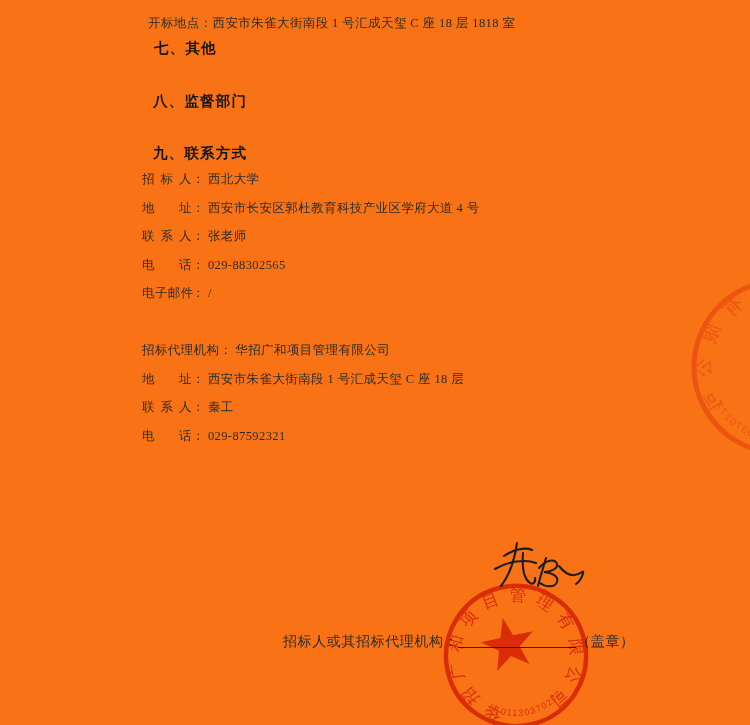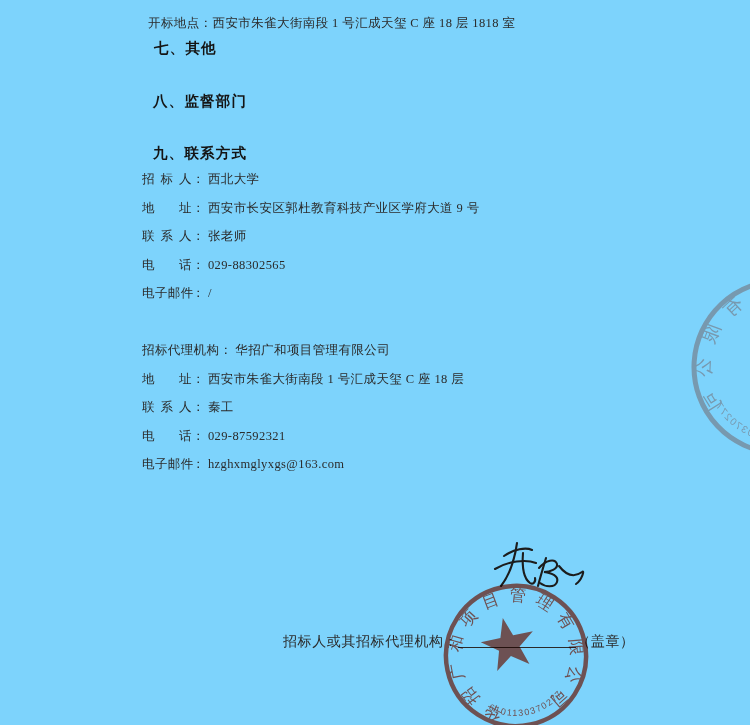--- a/index.html
+++ b/index.html
@@ -1,17 +1,17 @@
 <!DOCTYPE html>
 <html><head>
 <meta charset="utf-8">
 <style>
   html,body{margin:0;padding:0;background:#ffffff;}
   #page{
-    position:relative;width:750px;height:725px;background:#7dd3fc;
+    position:relative;width:750px;height:725px;background:#f97316;
     overflow:hidden;font-family:"Liberation Serif", serif;color:#2b2b2b;
   }
   .t{position:absolute;white-space:nowrap;font-size:12.5px;letter-spacing:.4px;line-height:1.2;}
   .h{font-weight:bold;font-size:14.5px;color:#141414;letter-spacing:1.2px;margin-left:26px;}
   .big{font-size:14px;letter-spacing:.6px;}
   .row .lbl{display:inline-block;width:50px;text-align:justify;text-align-last:justify;}
   .row .lblw{display:inline-block;}
   .row .val{padding-left:3px;}
   .u{display:inline-block;border-bottom:1.2px solid #2a2a2a;height:13px;vertical-align:-2px;}
   .seal{position:absolute;mix-blend-mode:multiply;pointer-events:none;}
@@ -27,21 +27,21 @@
   <div class="t h" style="left:128px;top:40px">七、其他</div>
 
   <div class="t h" style="left:127px;top:93px">八、监督部门</div>
 
   <div class="t h" style="left:127px;top:145px">九、联系方式</div>
 
   <div class="t row" style="left:142px;top:172px">
     <span class="lbl">招标人</span><span>：</span><span class="val">西北大学</span>
   </div>
   <div class="t row" style="left:142px;top:201px">
-    <span class="lbl">地址</span><span>：</span><span class="val">西安市长安区郭杜教育科技产业区学府大道 9 号</span>
+    <span class="lbl">地址</span><span>：</span><span class="val">西安市长安区郭杜教育科技产业区学府大道 4 号</span>
   </div>
   <div class="t row" style="left:142px;top:229px">
     <span class="lbl">联系人</span><span>：</span><span class="val">张老师</span>
   </div>
   <div class="t row" style="left:142px;top:258px">
     <span class="lbl">电话</span><span>：</span><span class="val">029-88302565</span>
   </div>
   <div class="t row" style="left:142px;top:286px">
     <span class="lbl">电子邮件</span><span>：</span><span class="val">/</span>
   </div>
@@ -50,23 +50,20 @@
     <span class="lblw">招标代理机构</span><span>：</span><span class="val">华招广和项目管理有限公司</span>
   </div>
   <div class="t row" style="left:142px;top:372px">
     <span class="lbl">地址</span><span>：</span><span class="val">西安市朱雀大街南段 1 号汇成天玺 C 座 18 层</span>
   </div>
   <div class="t row" style="left:142px;top:400px">
     <span class="lbl">联系人</span><span>：</span><span class="val">秦工</span>
   </div>
   <div class="t row" style="left:142px;top:429px">
     <span class="lbl">电话</span><span>：</span><span class="val">029-87592321</span>
-  </div>
-  <div class="t row" style="left:142px;top:457px">
-    <span class="lbl">电子邮件</span><span>：</span><span class="val">hzghxmglyxgs@163.com</span>
   </div>
 
 
   <div class="t big" style="left:283px;top:634px">
     <span>招标人或其招标代理机构：</span><span class="u" style="width:118px"></span><span>（盖章）</span>
   </div>
 
   <svg class="sig" style="left:490px;top:540px" width="100" height="58" viewBox="0 0 100 58">
     <g fill="none" stroke="#1c1c1c" stroke-width="2.1" stroke-linecap="round">
       <path d="M14,16 C24,9 36,7 42,10"></path>

